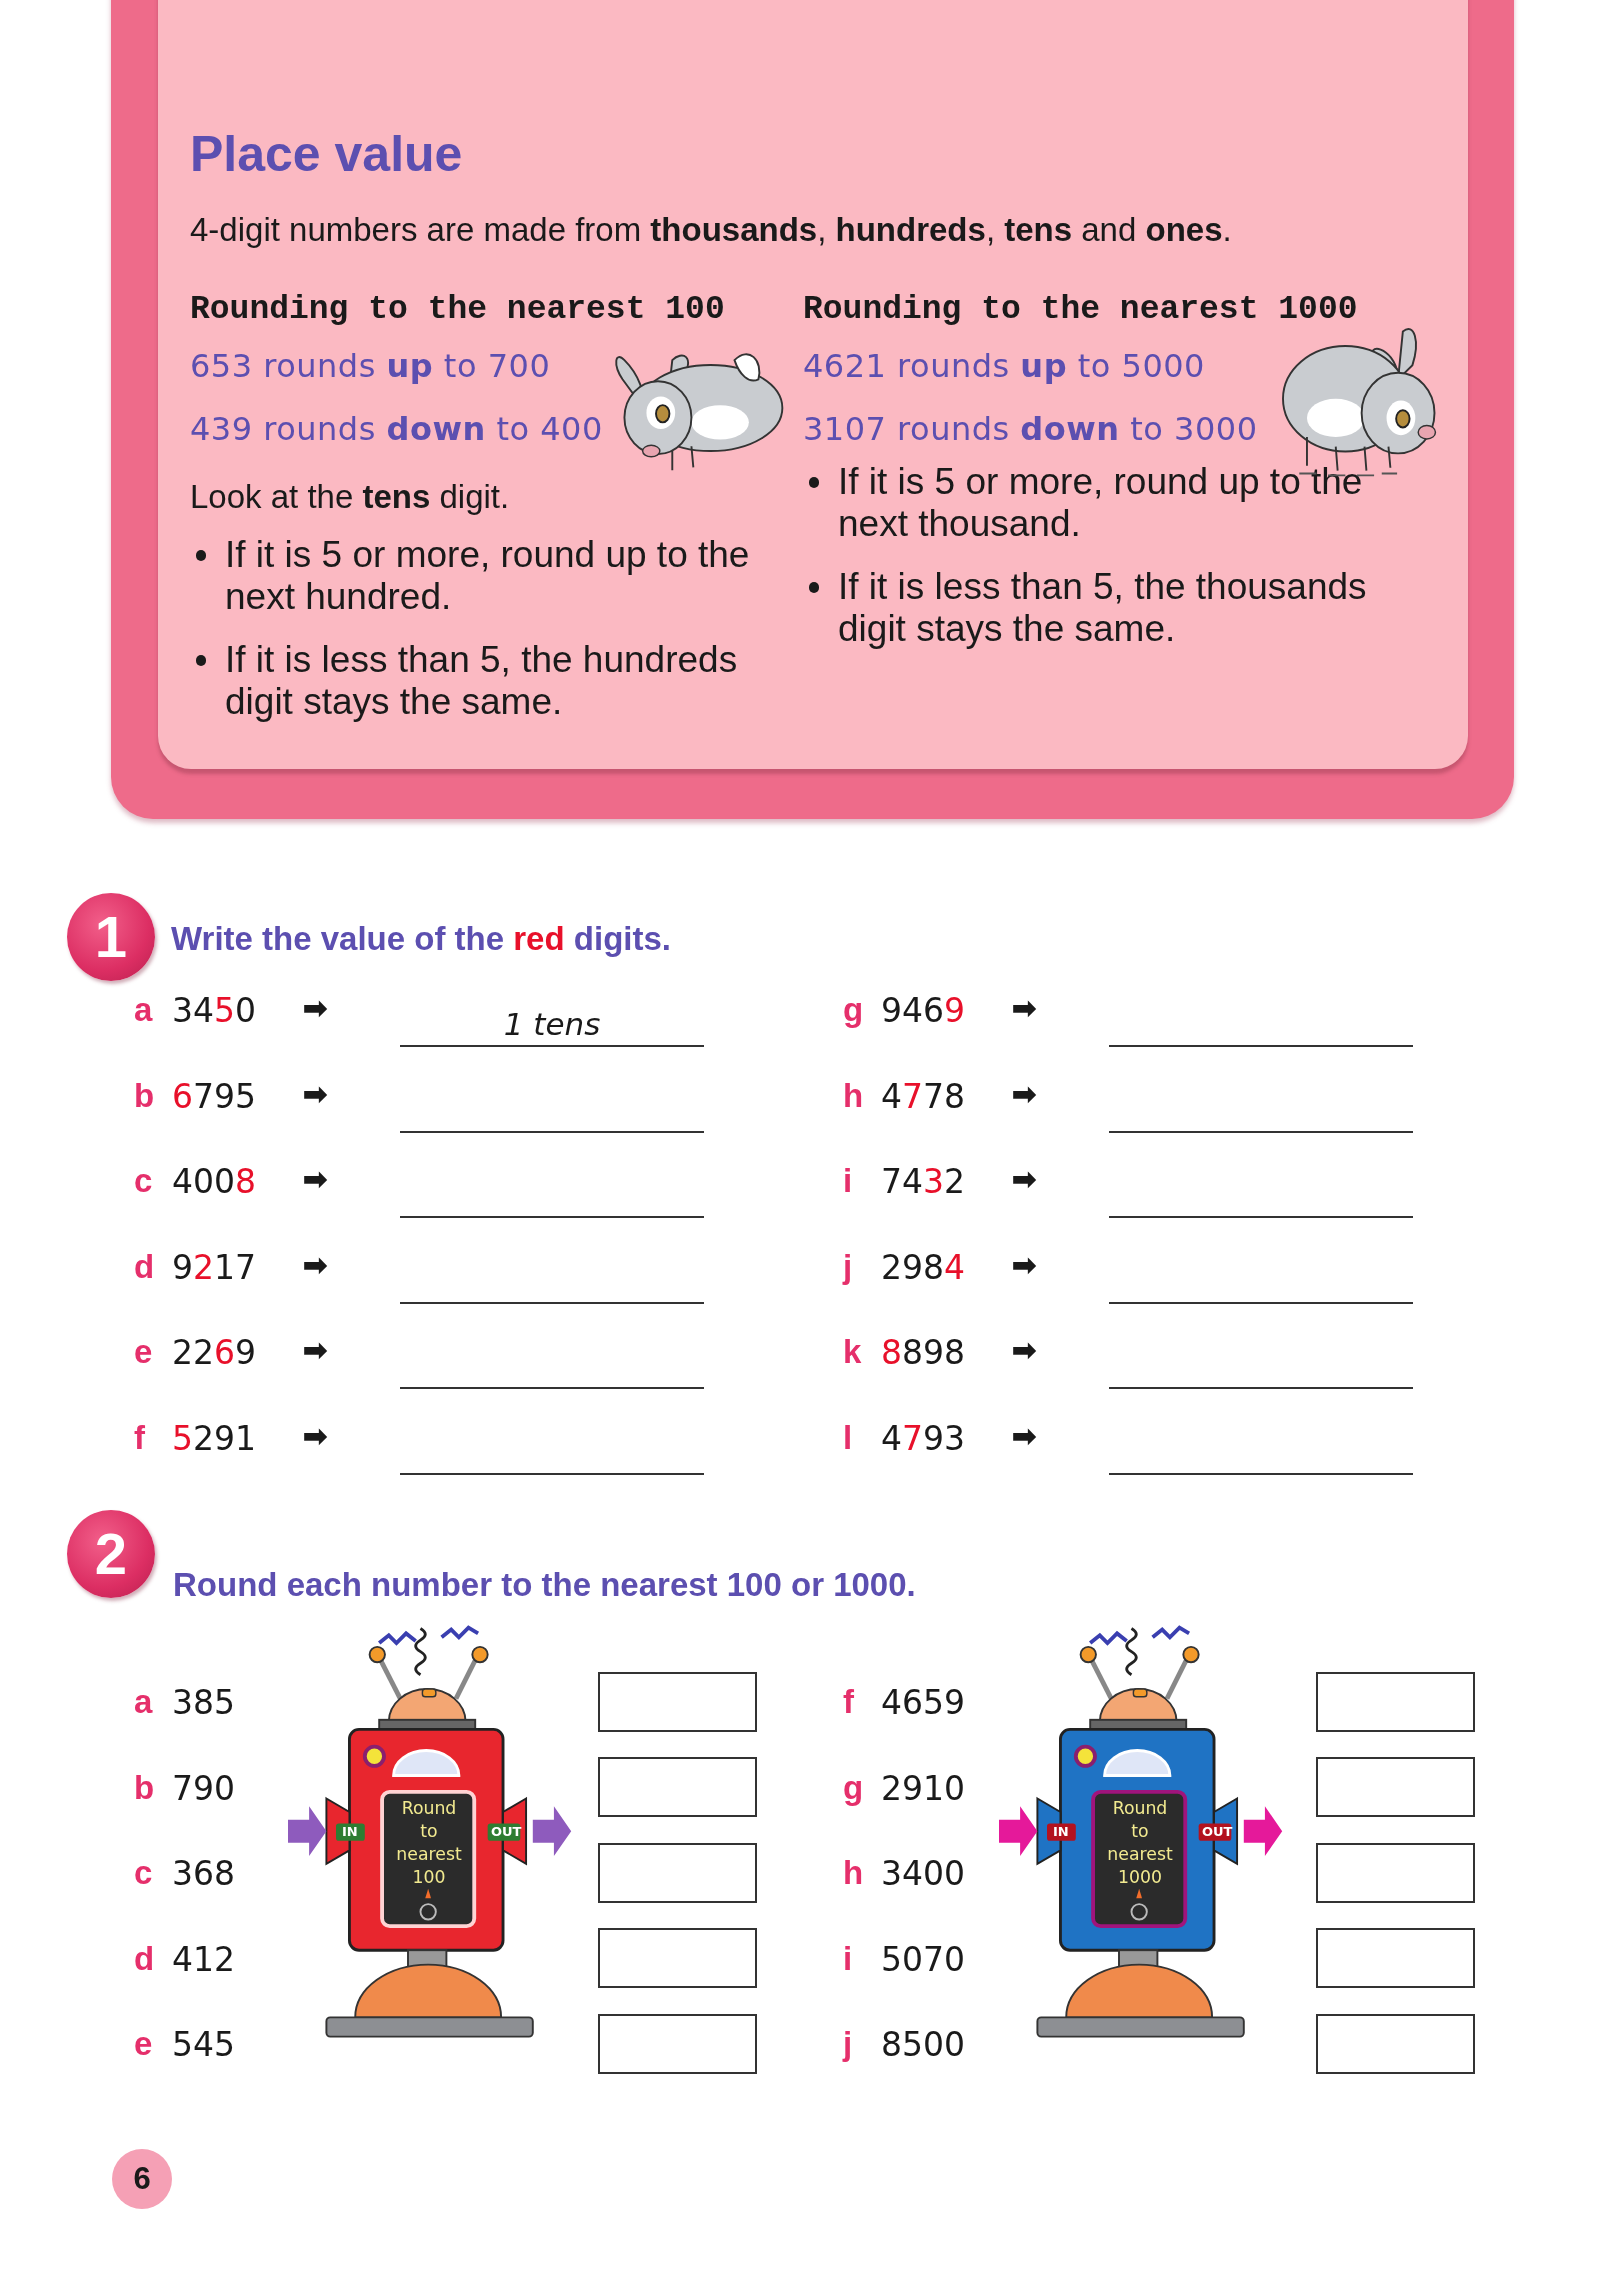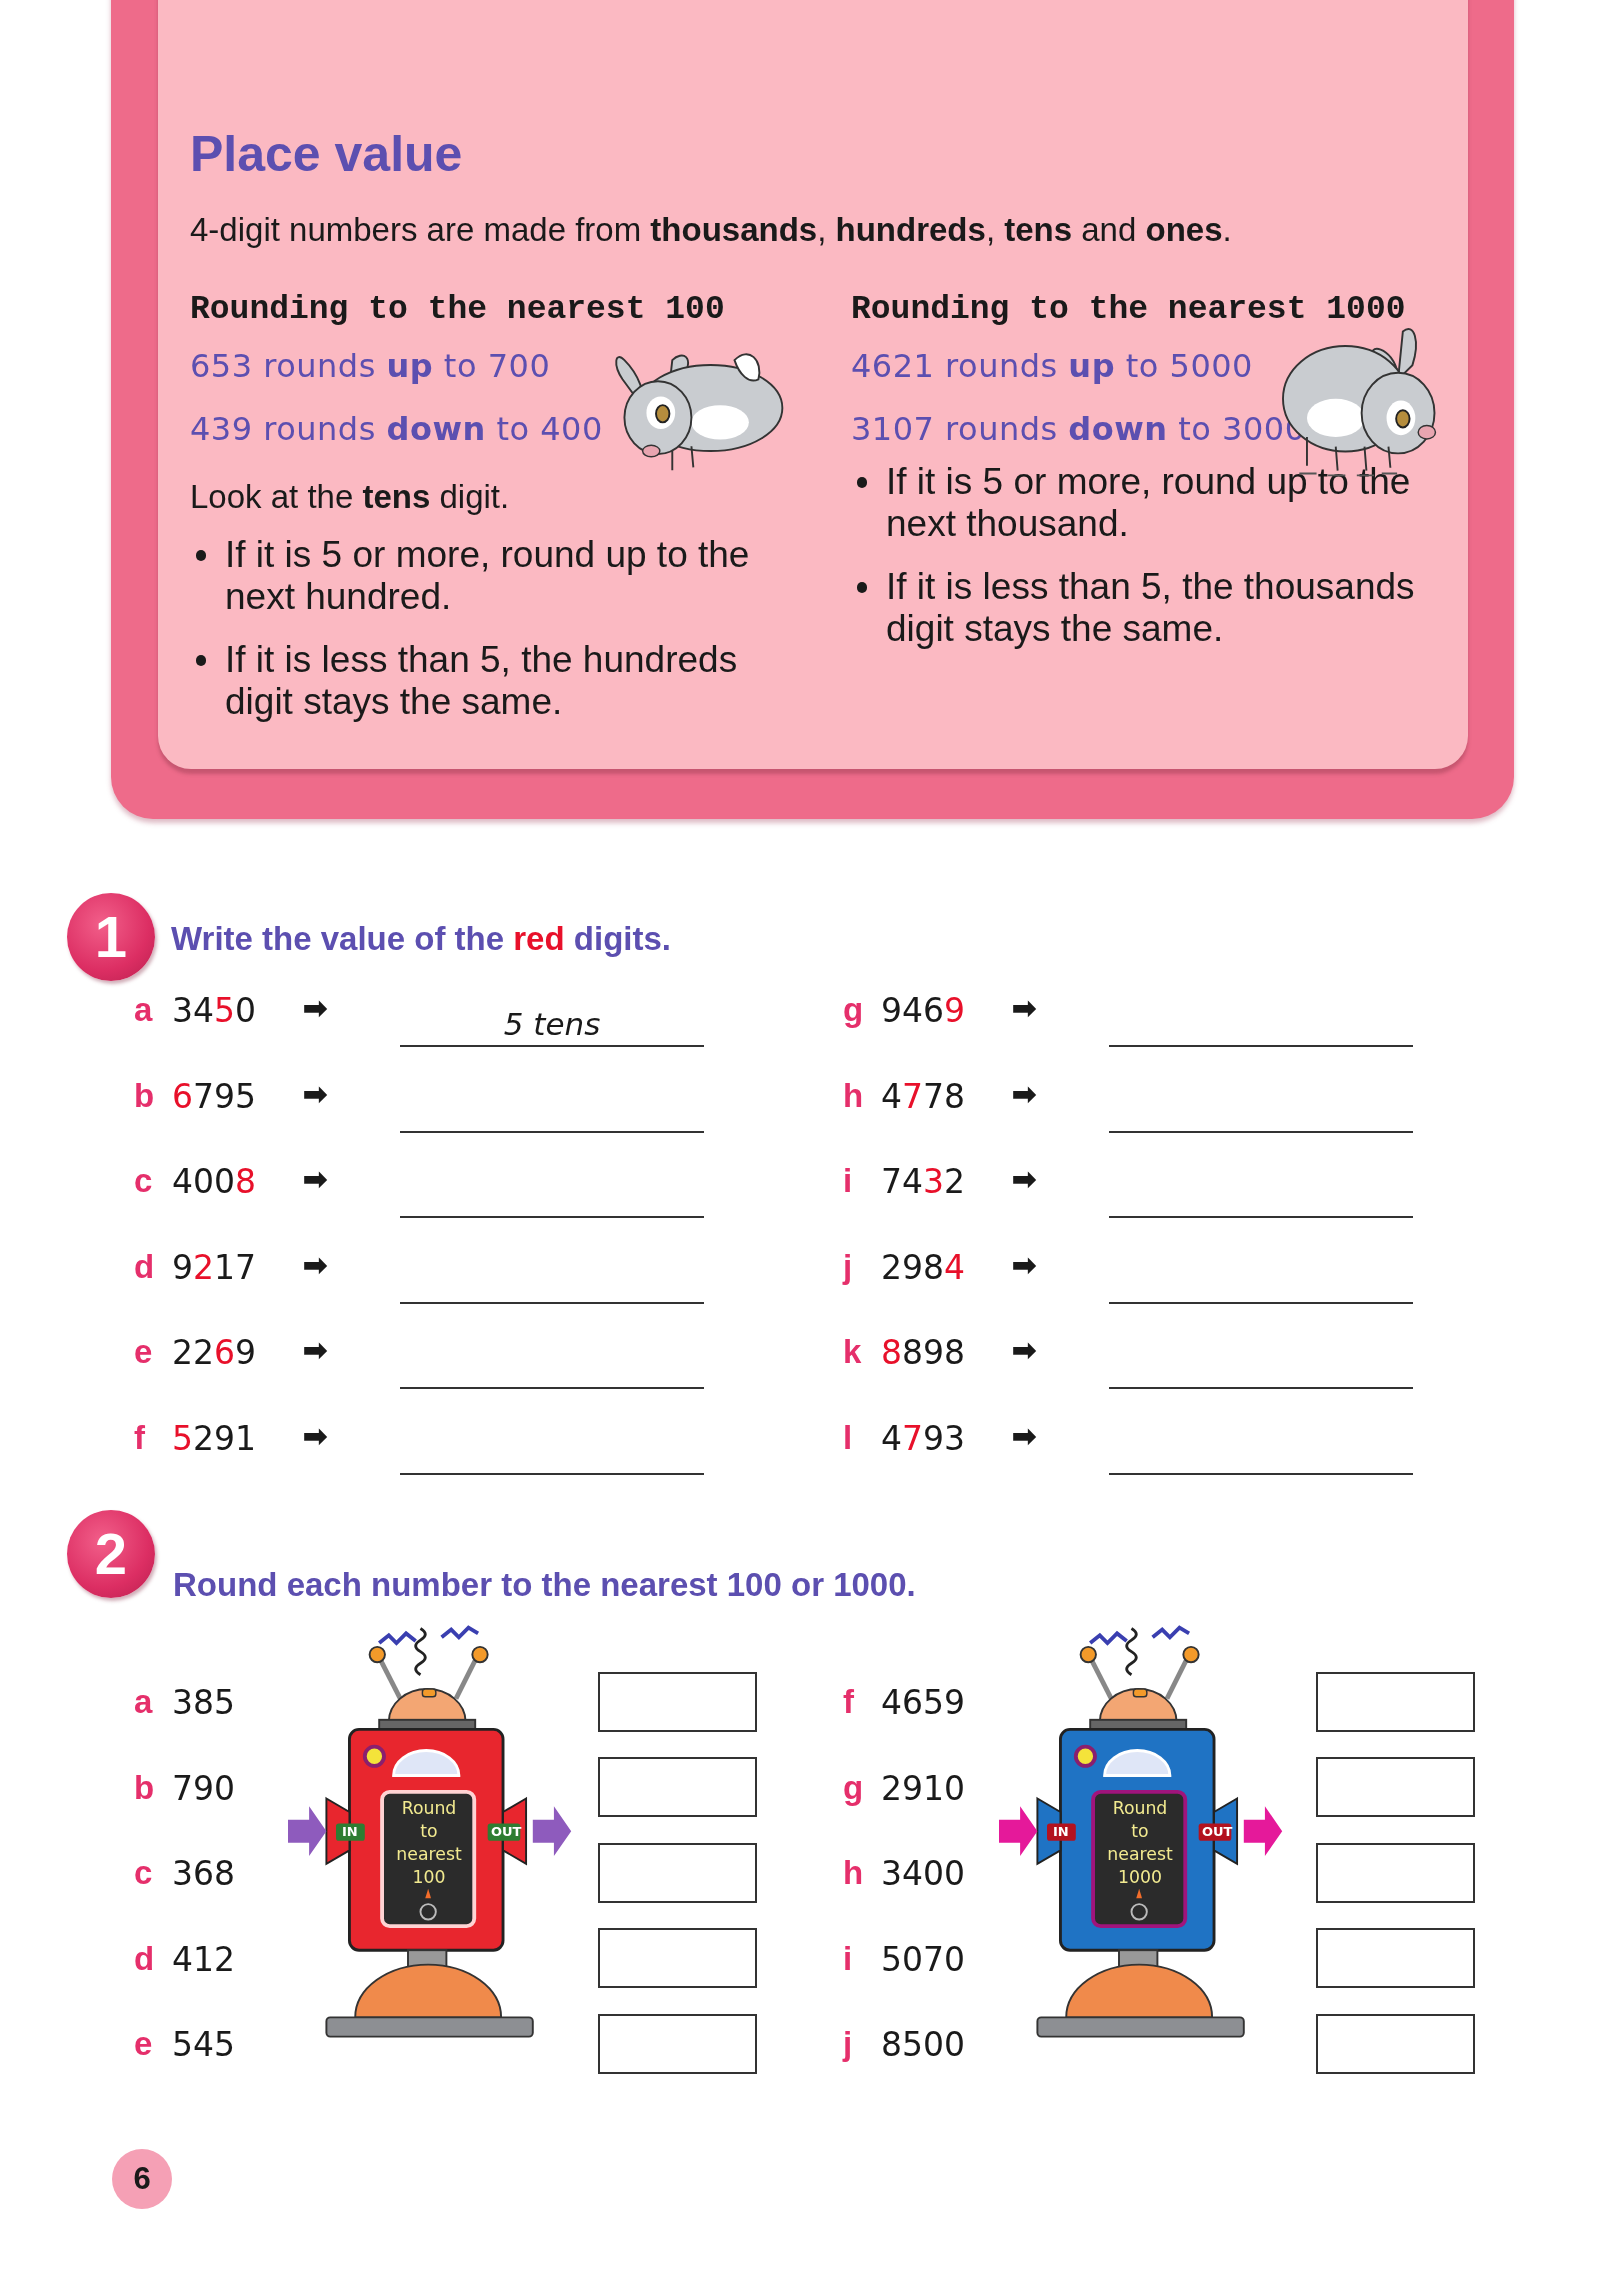--- a/index.html
+++ b/index.html
@@ -19,21 +19,21 @@
   }
   .panel-title {
     position: absolute; left: 190px; top: 125px; font-size: 50px; font-weight: bold;
     color: #5c4fb0; letter-spacing: 0px;
   }
   .panel-intro { position: absolute; left: 190px; top: 211px; font-size: 33px; }
   .panel-intro b { font-weight: bold; }
 
   .col { position: absolute; top: 291px; width: 615px; }
   .col-left { left: 190px; }
-  .col-right { left: 851px; }
+  .col-right { left: 803px; }
   .col-heading { font-size: 33px; font-weight: bold; height: 44px; font-family: Liberation Mono, monospace; }
   .example { font-family: "DejaVu Sans", sans-serif; font-size: 32px; color: #5c4fb0; height: 63px; line-height: 63px; letter-spacing: 0.5px; }
   .example .kw { font-weight: bold; }
   .look { font-size: 33px; margin-top: 12px; height: 61px; line-height: 48px; }
   .bullet { position: relative; padding-left: 35px; font-size: 37px; line-height: 42px; margin-bottom: 21px; width: 576px; }
   .bullet::before { content: ""; position: absolute; left: 5.8px; top: 16.3px; width: 10.6px; height: 10.6px; background: #1a1a1a; border-radius: 50%; }
 
   .rabbit { position: absolute; }
 
   
@@ -130,21 +130,21 @@
 </svg>
 
 <div class="q-badge" style="left:67px;top:893px">1</div>
 <div class="q-title" style="left:171px;top:920px"><span>Write the value of the </span><span class="red">red</span><span> digits.</span></div>
 
 <div id="q1-rows">
     <div class="q1-row" style="left: 134px; top: 991px;">
       <span class="q1-letter">a</span>
       <span class="q1-number"><span>34</span><span class="hl">5</span><span>0</span></span>
       <span class="q1-arrow">➡</span>
-      <span class="q1-line"><span class="answer">5 tens</span></span>
+      <span class="q1-line"><span class="answer">1 tens</span></span>
     </div>
     <div class="q1-row" style="left: 134px; top: 1077px;">
       <span class="q1-letter">b</span>
       <span class="q1-number"><span></span><span class="hl">6</span><span>795</span></span>
       <span class="q1-arrow">➡</span>
       <span class="q1-line"><span class="answer"></span></span>
     </div>
     <div class="q1-row" style="left: 134px; top: 1162px;">
       <span class="q1-letter">c</span>
       <span class="q1-number"><span>400</span><span class="hl">8</span><span></span></span>

